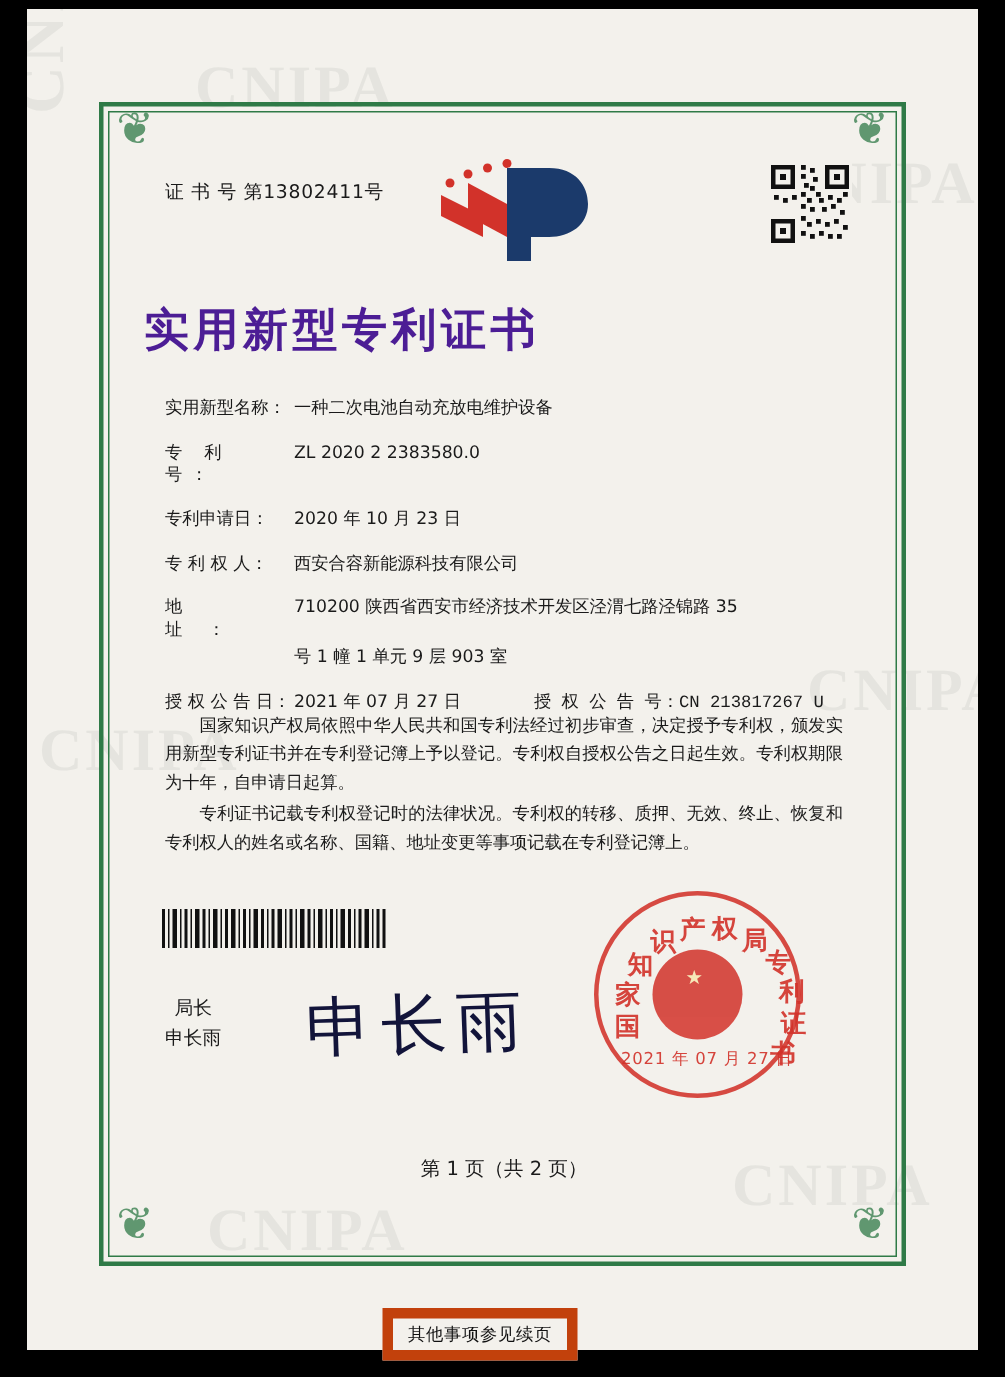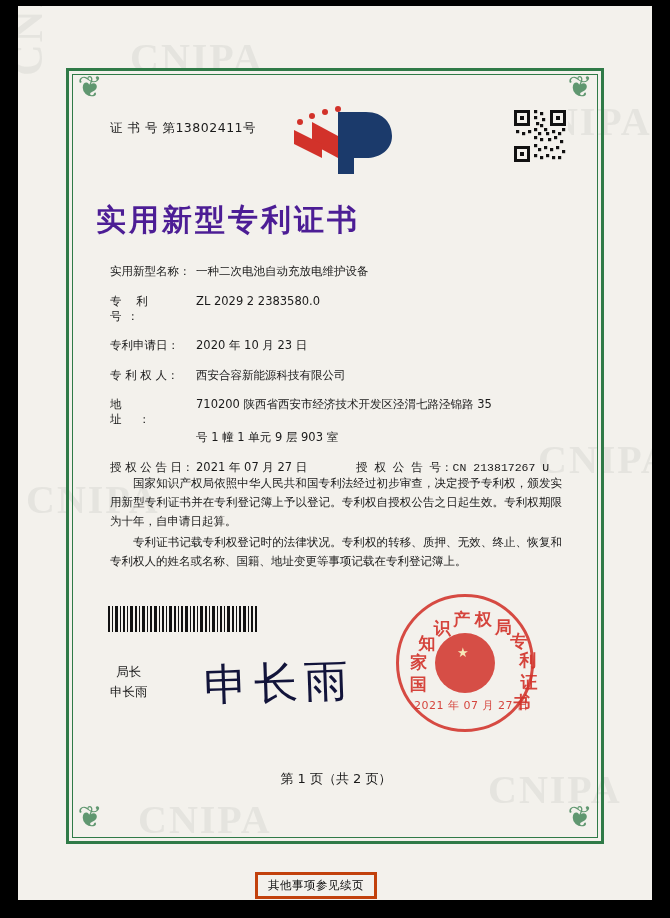--- a/index.html
+++ b/index.html
@@ -296,21 +296,21 @@
     font-size: 13px;
     color: #1a1a1a;
   }
 
   
   #bottom-note {
     position: absolute;
     left: 255px;
     top: 872px;
     padding: 3px 10px;
-    border: 3px solid #c2410c;
+    border: 7px solid #c2410c;
     background: #f3f1ec;
     font-size: 11.5px;
     color: #111;
     letter-spacing: .5px;
   }
 </style>
 </head>
 <body>
 
 <div id="page">
@@ -399,21 +399,21 @@
       <div id="title">实用新型专利证书</div>
 
       <div id="fields">
 
         <div class="frow">
           <span class="flabel">实用新型名称：</span><span class="fvalue">一种二次电池自动充放电维护设备</span>
         </div>
 
 
         <div class="frow">
-          <span class="flabel sp2">专  利    号：</span><span class="fvalue">ZL 2029 2 2383580.0</span>
+          <span class="flabel sp2">专  利    号：</span><span class="fvalue">ZL 2020 2 2383580.0</span>
         </div>
 
         <div class="frow">
           <span class="flabel">专利申请日：</span><span class="fvalue">2020 年 10 月 23 日</span>
         </div>
 
         <div class="frow">
           <span class="flabel">专 利 权 人：</span><span class="fvalue">西安合容新能源科技有限公司</span>
         </div>
 

